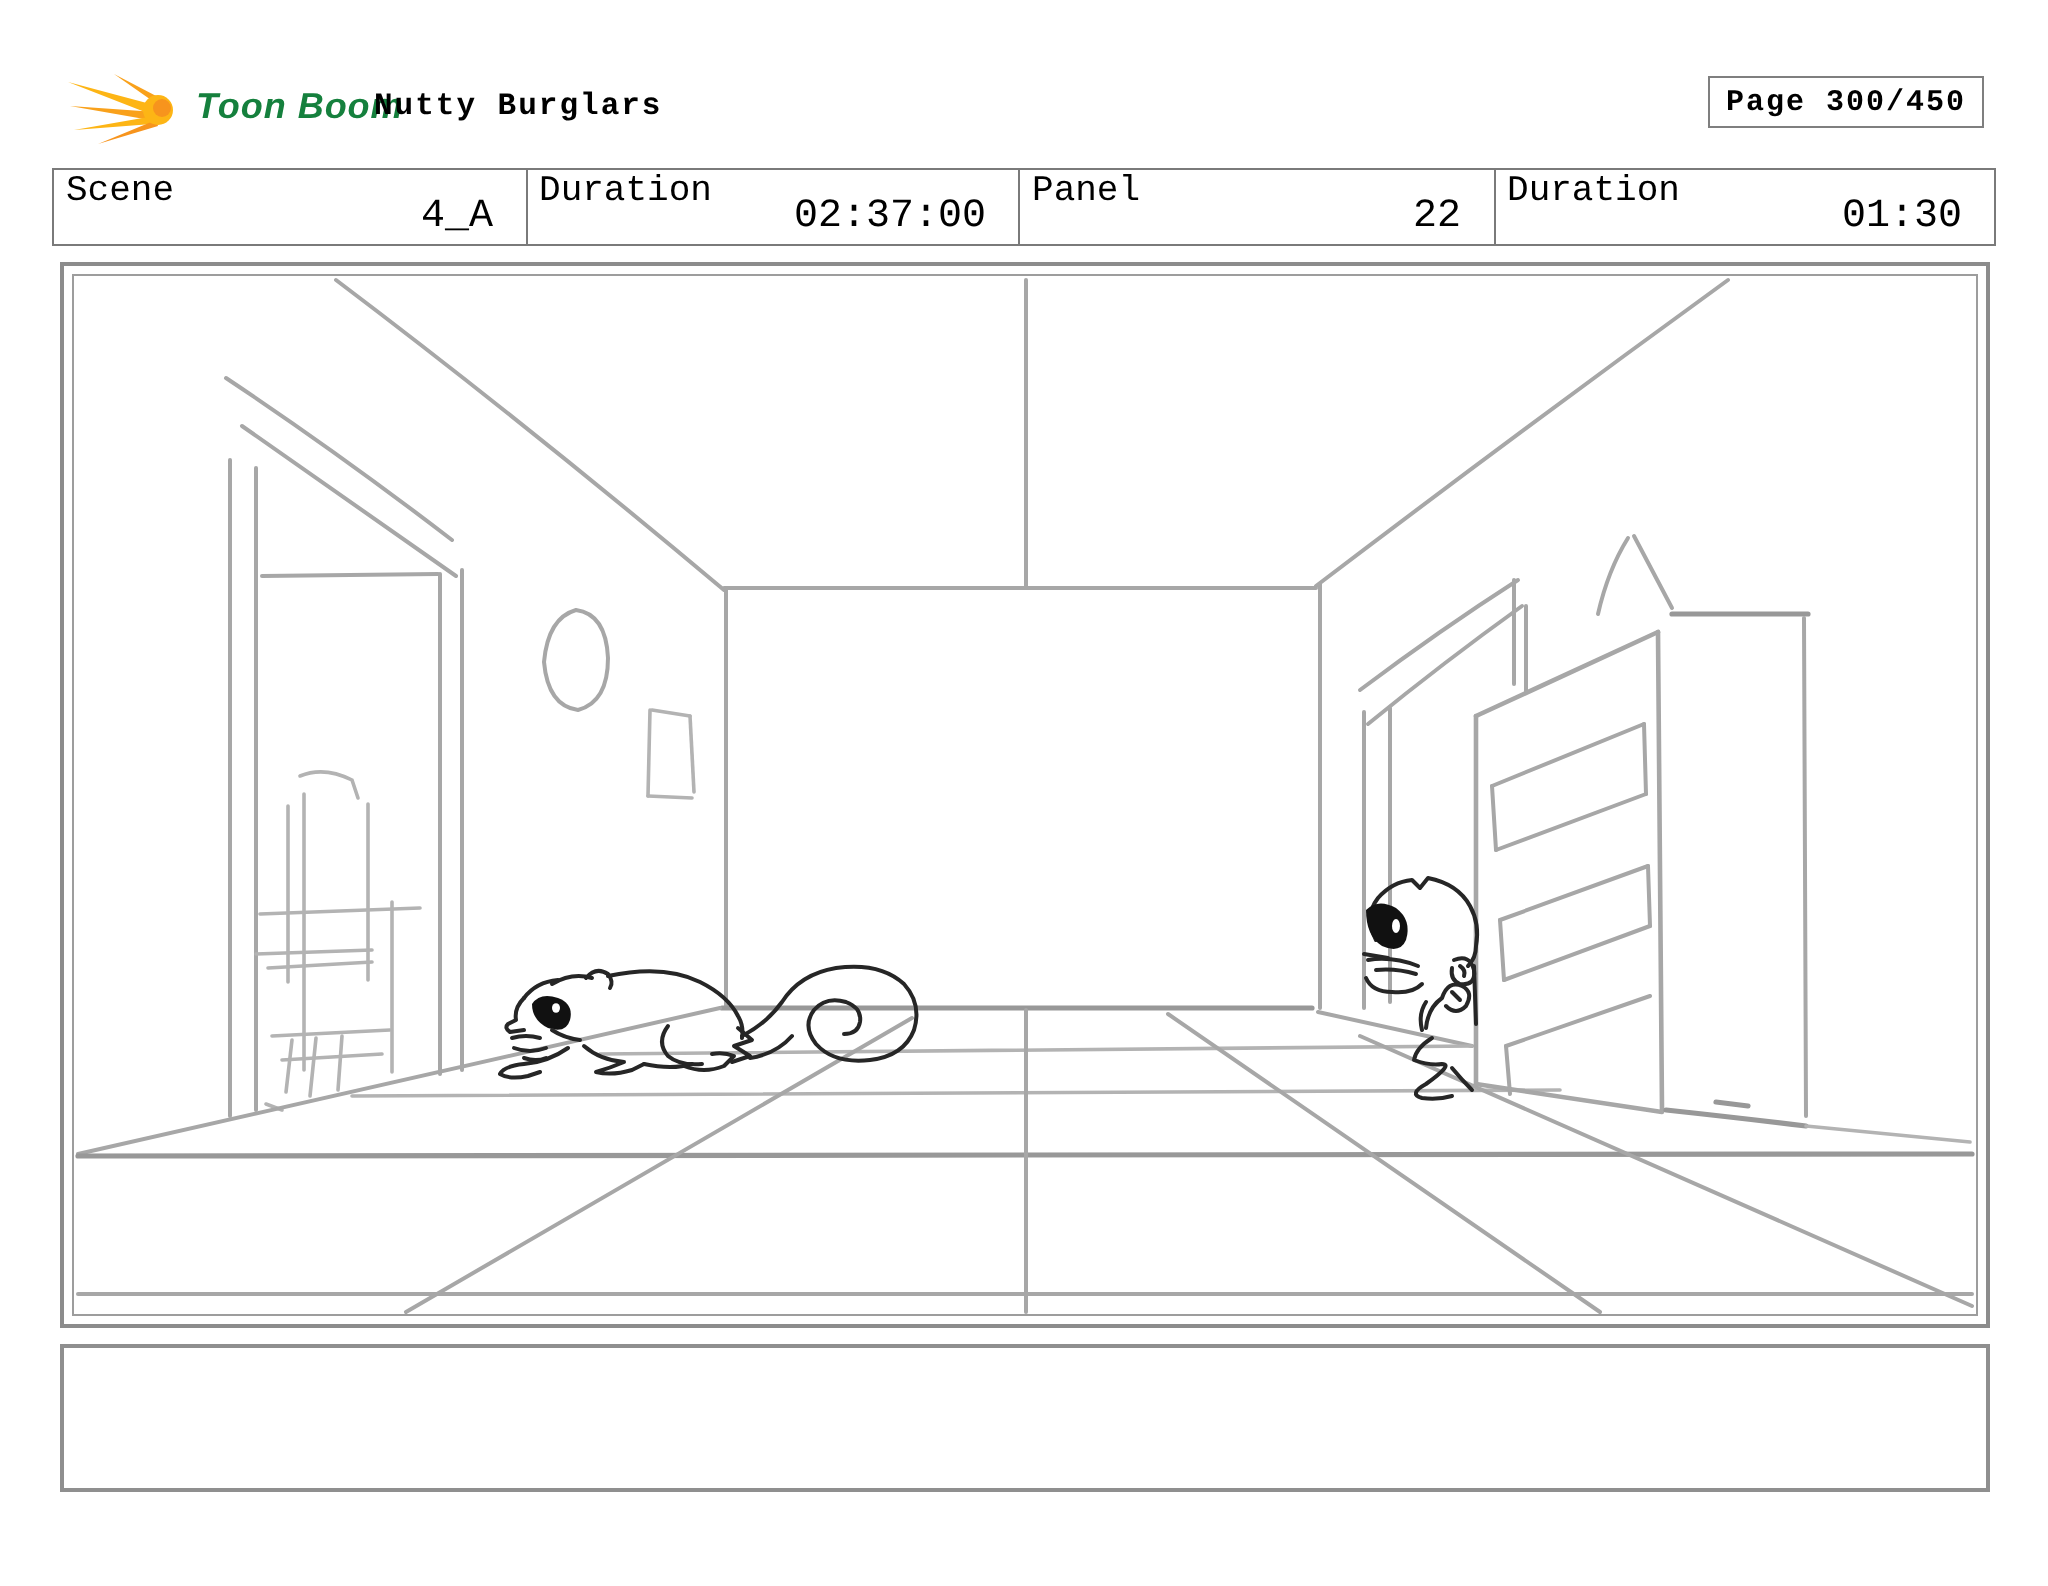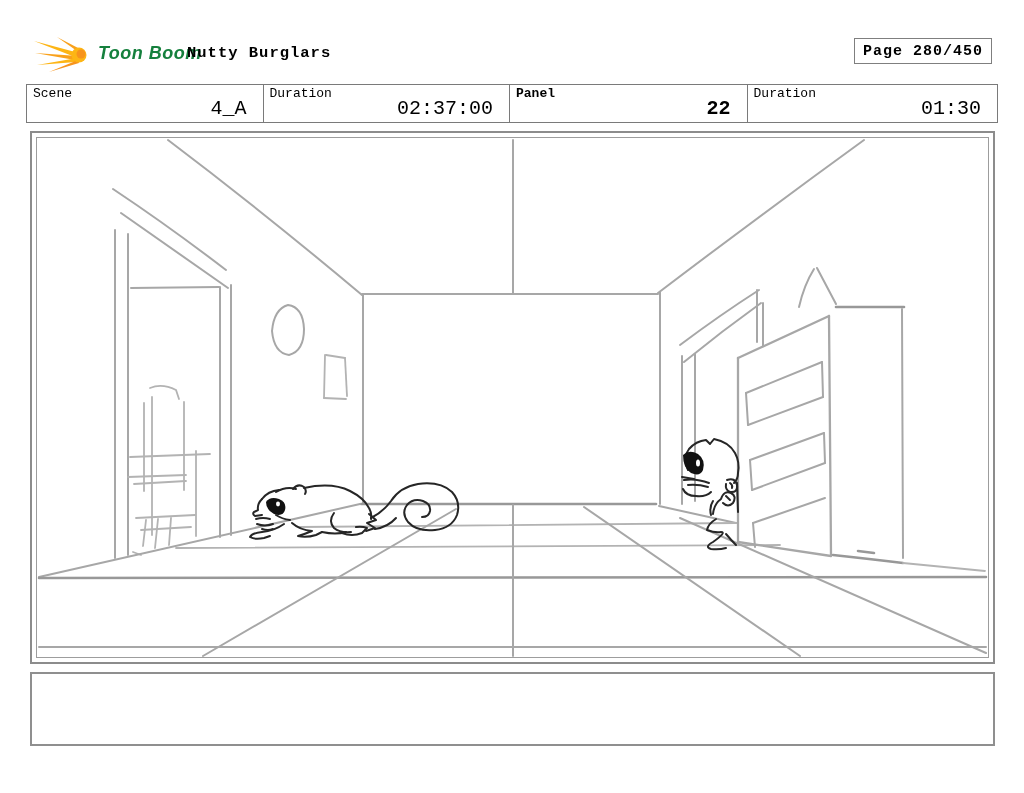--- a/index.html
+++ b/index.html
@@ -11,23 +11,23 @@
   .logo-text{position:absolute;left:72px;top:9px;font-family:"Liberation Sans","DejaVu Sans",sans-serif;
              font-style:italic;font-weight:bold;font-size:18px;color:#15803d;letter-spacing:.5px;}
   .title{position:absolute;left:141px;top:10px;font-size:15.5px;font-weight:bold;letter-spacing:1px;padding-left:20px;}
   .page-box{position:absolute;right:6px;top:4px;border:1.5px solid #7f7f7f;background:#fff;
             padding:4px 8px 3px 8px;font-size:15px;font-weight:bold;letter-spacing:1px;}
   
   .info-row{position:absolute;left:26px;top:84px;width:972px;height:39px;display:flex;
             border:1.5px solid #7a7a7a;box-sizing:border-box;}
   .info-cell{position:relative;height:100%;border-right:1.5px solid #7a7a7a;box-sizing:border-box;}
   .info-cell:last-child{border-right:none;}
-  .info-cell .lbl{position:absolute;left:6px;top:1px;font-size:13px;}
+  .info-cell .lbl{position:absolute;left:6px;top:1px;font-size:18px;}
   .info-cell .val{position:absolute;right:16px;bottom:2px;font-size:20px;}
-  .c0{width:237px;} .c1{width:247px;} .c2{width:238px;font-weight:bold;} .c3{width:250px;}
+  .c0{width:237px;} .c1{width:247px;} .c2{width:238px;} .c3{width:250px;}
   
   .panel-outer{position:absolute;left:30px;top:131px;width:965px;height:533px;
                border:2px solid #8c8c8c;box-sizing:border-box;background:#fff;}
   .panel-inner{position:absolute;left:4px;top:4px;right:4px;bottom:4px;border:1.5px solid #9d9d9d;}
   .panel-inner svg{display:block;width:100%;height:100%;}
   
   .caption-box{position:absolute;left:30px;top:672px;width:965px;height:74px;
                border:2px solid #8f8f8f;box-sizing:border-box;background:#fff;
                font-size:13px;padding:4px 8px;}
   
@@ -48,21 +48,21 @@
         <path d="M45,20 L2,17 L42,24 Z" fill="#F9A11B"></path>
         <path d="M44,22 L4,29 L43,26 Z" fill="#FDB515"></path>
         <path d="M45,24 L16,36 L46,27 Z" fill="#F7941D"></path>
         <path d="M44,15 L24,1 L47,13 Z" fill="#F9A11B"></path>
         <circle cx="46" cy="19" r="7.5" fill="#FDB515"></circle>
         <circle cx="48" cy="18" r="4.5" fill="#F7941D"></circle>
       </g>
     </svg>
     <span class="logo-text">Toon Boom</span>
     <span class="title">Nutty Burglars</span>
-    <span class="page-box">Page 280/450</span>
+    <span class="page-box">Page 300/450</span>
   </div>
 
   <div class="info-row">
     <div class="info-cell c0">
       <span class="lbl">Scene</span>
       <span class="val">4_A</span>
     </div>
     <div class="info-cell c1">
       <span class="lbl">Duration</span>
       <span class="val">02:37:00</span>

